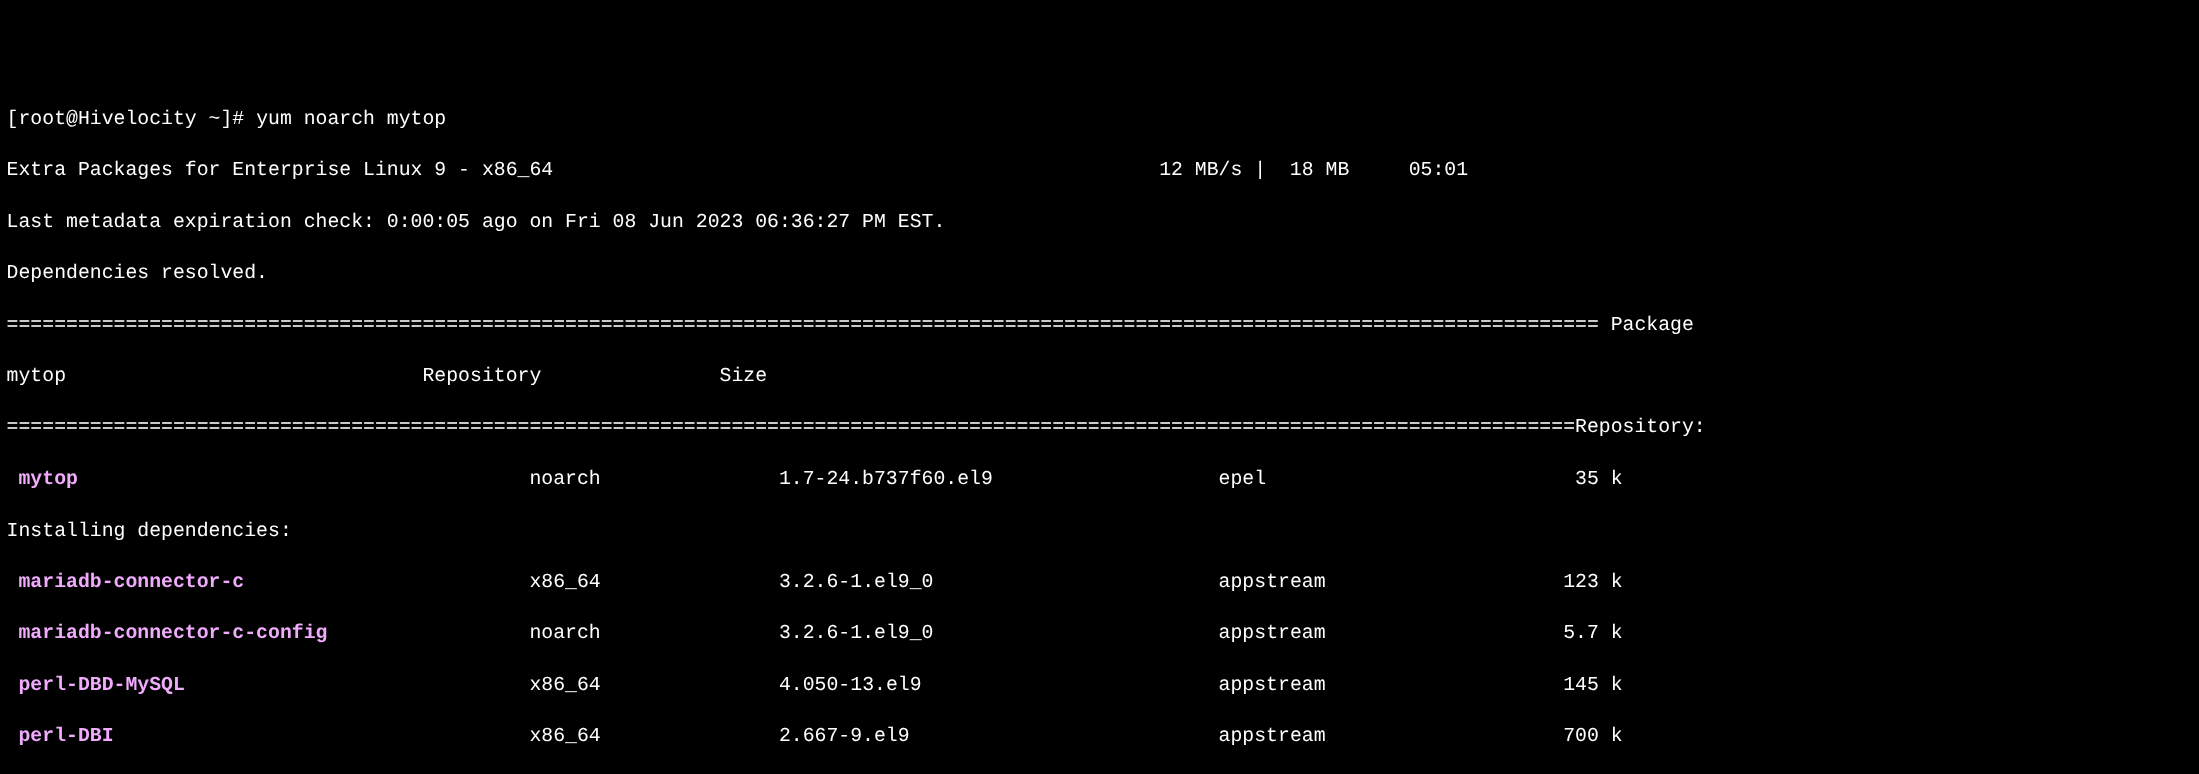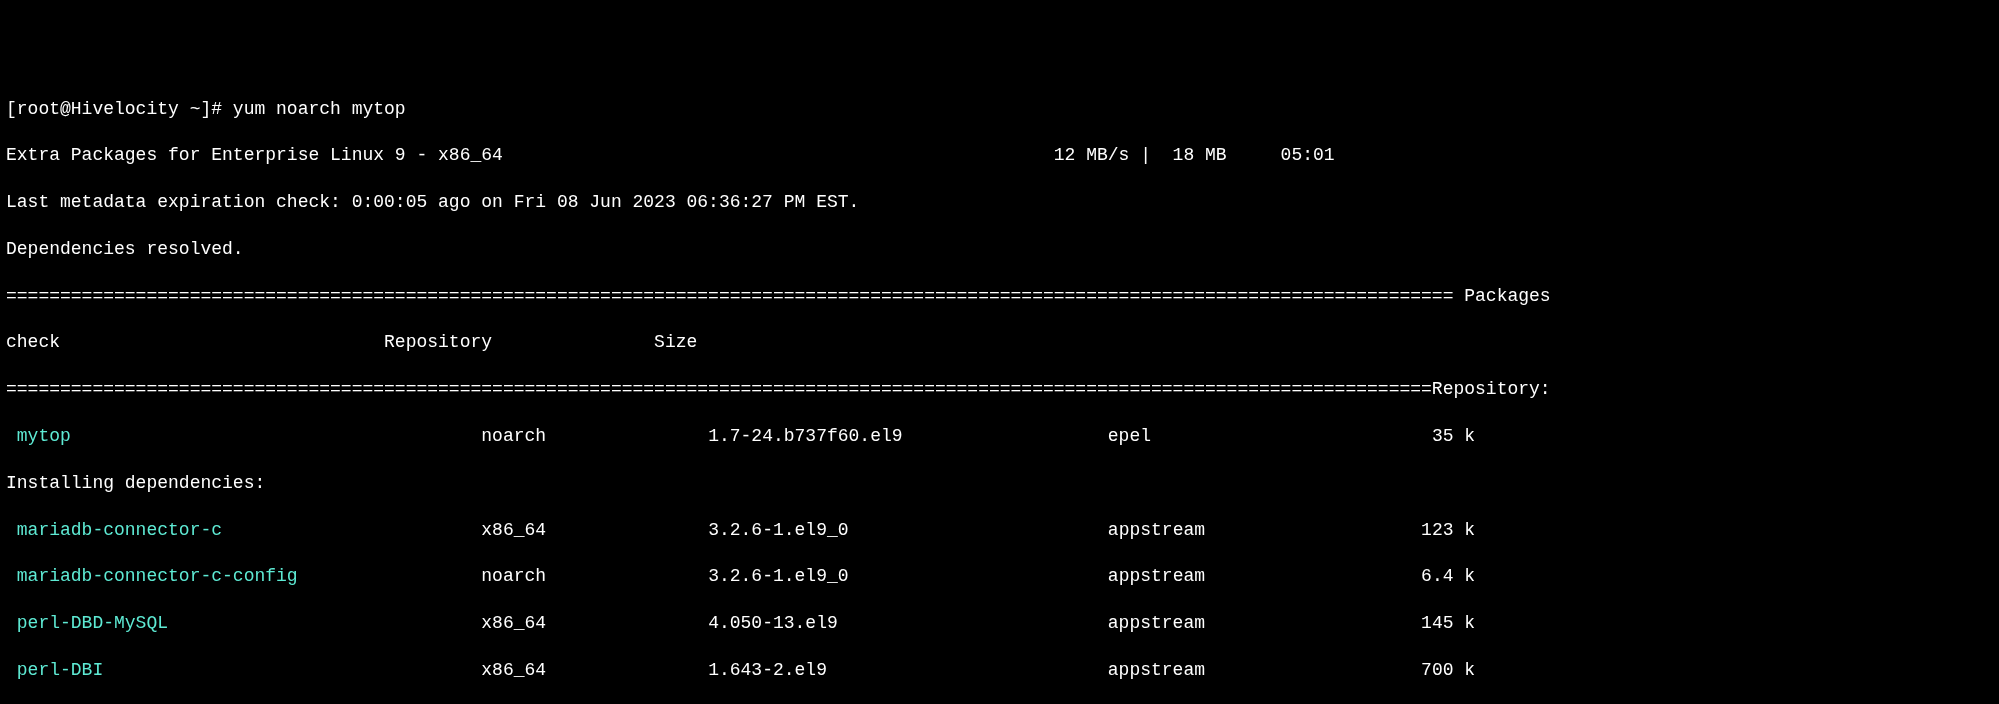--- a/index.html
+++ b/index.html
@@ -10,44 +10,45 @@
     body {
       background-color: #000000;
       color: #ffffff;
       font-family: 'Courier New', Consolas, monospace;
       font-size: 18px;
       line-height: 1.3;
       padding: 4px 6px;
       white-space: pre;
     }
     .green {
-      color: #5eead4;
+      color: #f0abfc;
+      font-weight: bold;
     }
     .line {
       display: block;
     }
   </style>
 </head>
 <body>
 
 
 
 <span class="line"><span>[root@Hivelocity ~]# </span><span>yum noarch mytop</span></span>
 <span class="line">Extra Packages for Enterprise Linux 9 - x86_64                                                   12 MB/s |  18 MB     05:01</span>
 <span class="line">Last metadata expiration check: 0:00:05 ago on Fri 08 Jun 2023 06:36:27 PM EST.</span>
 <span class="line">Dependencies resolved.</span>
-<span class="line"><span>====================================================================================================================================== </span><span>Packages</span></span>
-<span class="line">check                              Repository               Size</span>
+<span class="line"><span>====================================================================================================================================== </span><span>Package</span></span>
+<span class="line">mytop                              Repository               Size</span>
 <span class="line"><span>====================================================================================================================================</span><span>Repository:</span></span>
 <span class="line"><span class="green"> mytop</span><span>                                      </span><span>noarch</span><span>               </span><span>1.7-24.b737f60.el9</span><span>                   </span><span>epel</span><span>                          </span><span>35 k</span></span>
 <span class="line">Installing dependencies:</span>
 <span class="line"><span class="green"> mariadb-connector-c</span><span>                        </span><span>x86_64</span><span>               </span><span>3.2.6-1.el9_0</span><span>                        </span><span>appstream</span><span>                    </span><span>123 k</span></span>
-<span class="line"><span class="green"> mariadb-connector-c-config</span><span>                 </span><span>noarch</span><span>               </span><span>3.2.6-1.el9_0</span><span>                        </span><span>appstream</span><span>                    </span><span>6.4 k</span></span>
+<span class="line"><span class="green"> mariadb-connector-c-config</span><span>                 </span><span>noarch</span><span>               </span><span>3.2.6-1.el9_0</span><span>                        </span><span>appstream</span><span>                    </span><span>5.7 k</span></span>
 <span class="line"><span class="green"> perl-DBD-MySQL</span><span>                             </span><span>x86_64</span><span>               </span><span>4.050-13.el9</span><span>                         </span><span>appstream</span><span>                    </span><span>145 k</span></span>
-<span class="line"><span class="green"> perl-DBI</span><span>                                   </span><span>x86_64</span><span>               </span><span>1.643-2.el9</span><span>                          </span><span>appstream</span><span>                    </span><span>700 k</span></span>
+<span class="line"><span class="green"> perl-DBI</span><span>                                   </span><span>x86_64</span><span>               </span><span>2.667-9.el9</span><span>                          </span><span>appstream</span><span>                    </span><span>700 k</span></span>
 
 
 
 <span class="line"></span>
 
 
 <span class="line"></span>
 
 
 

